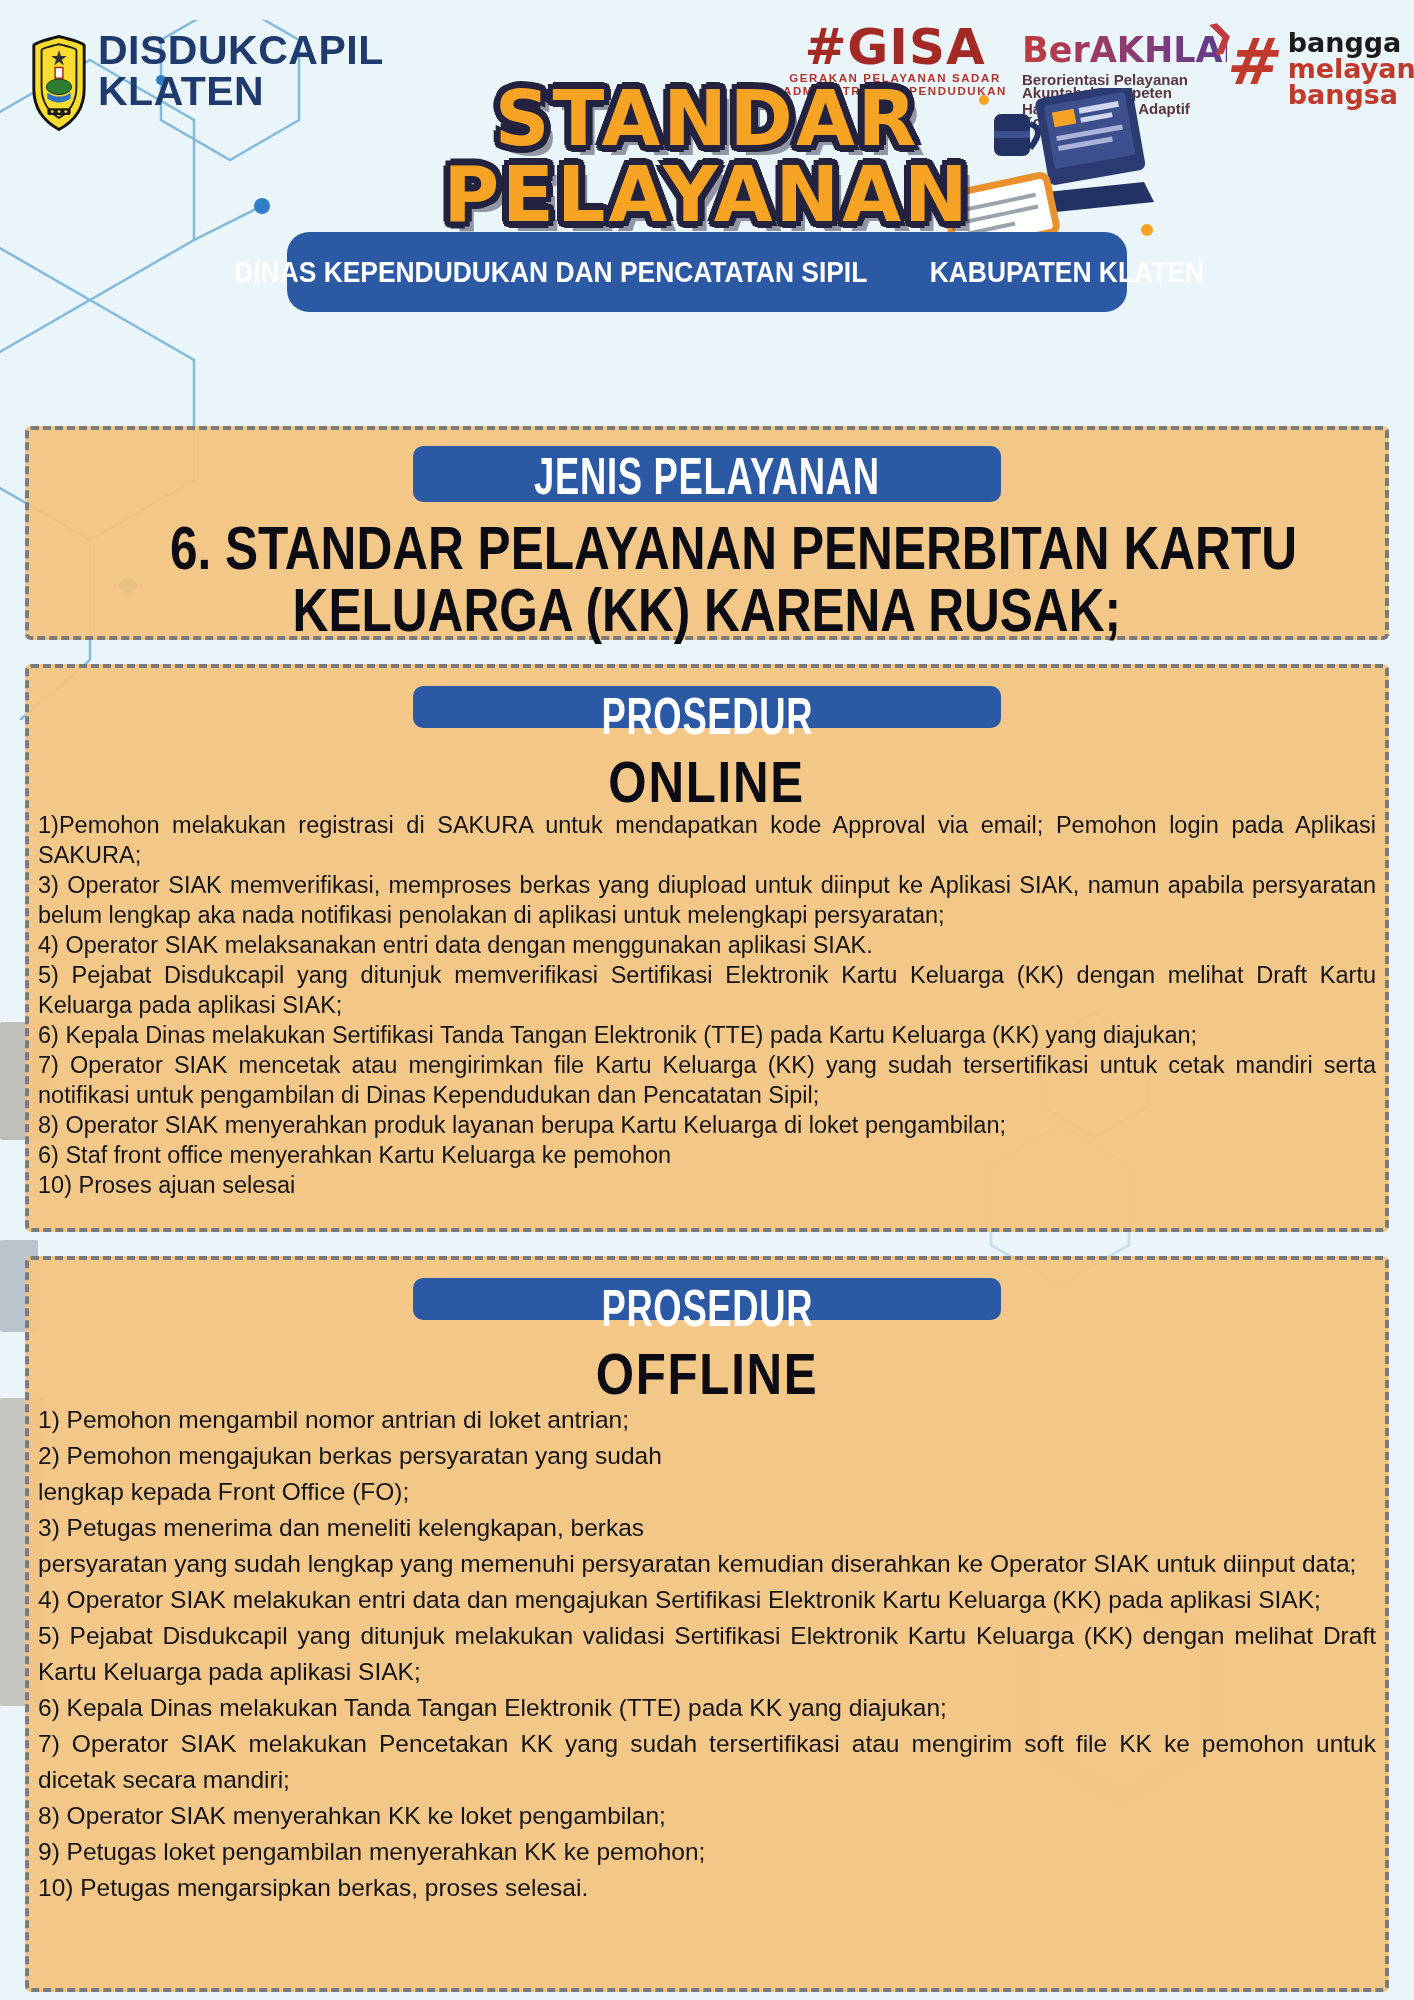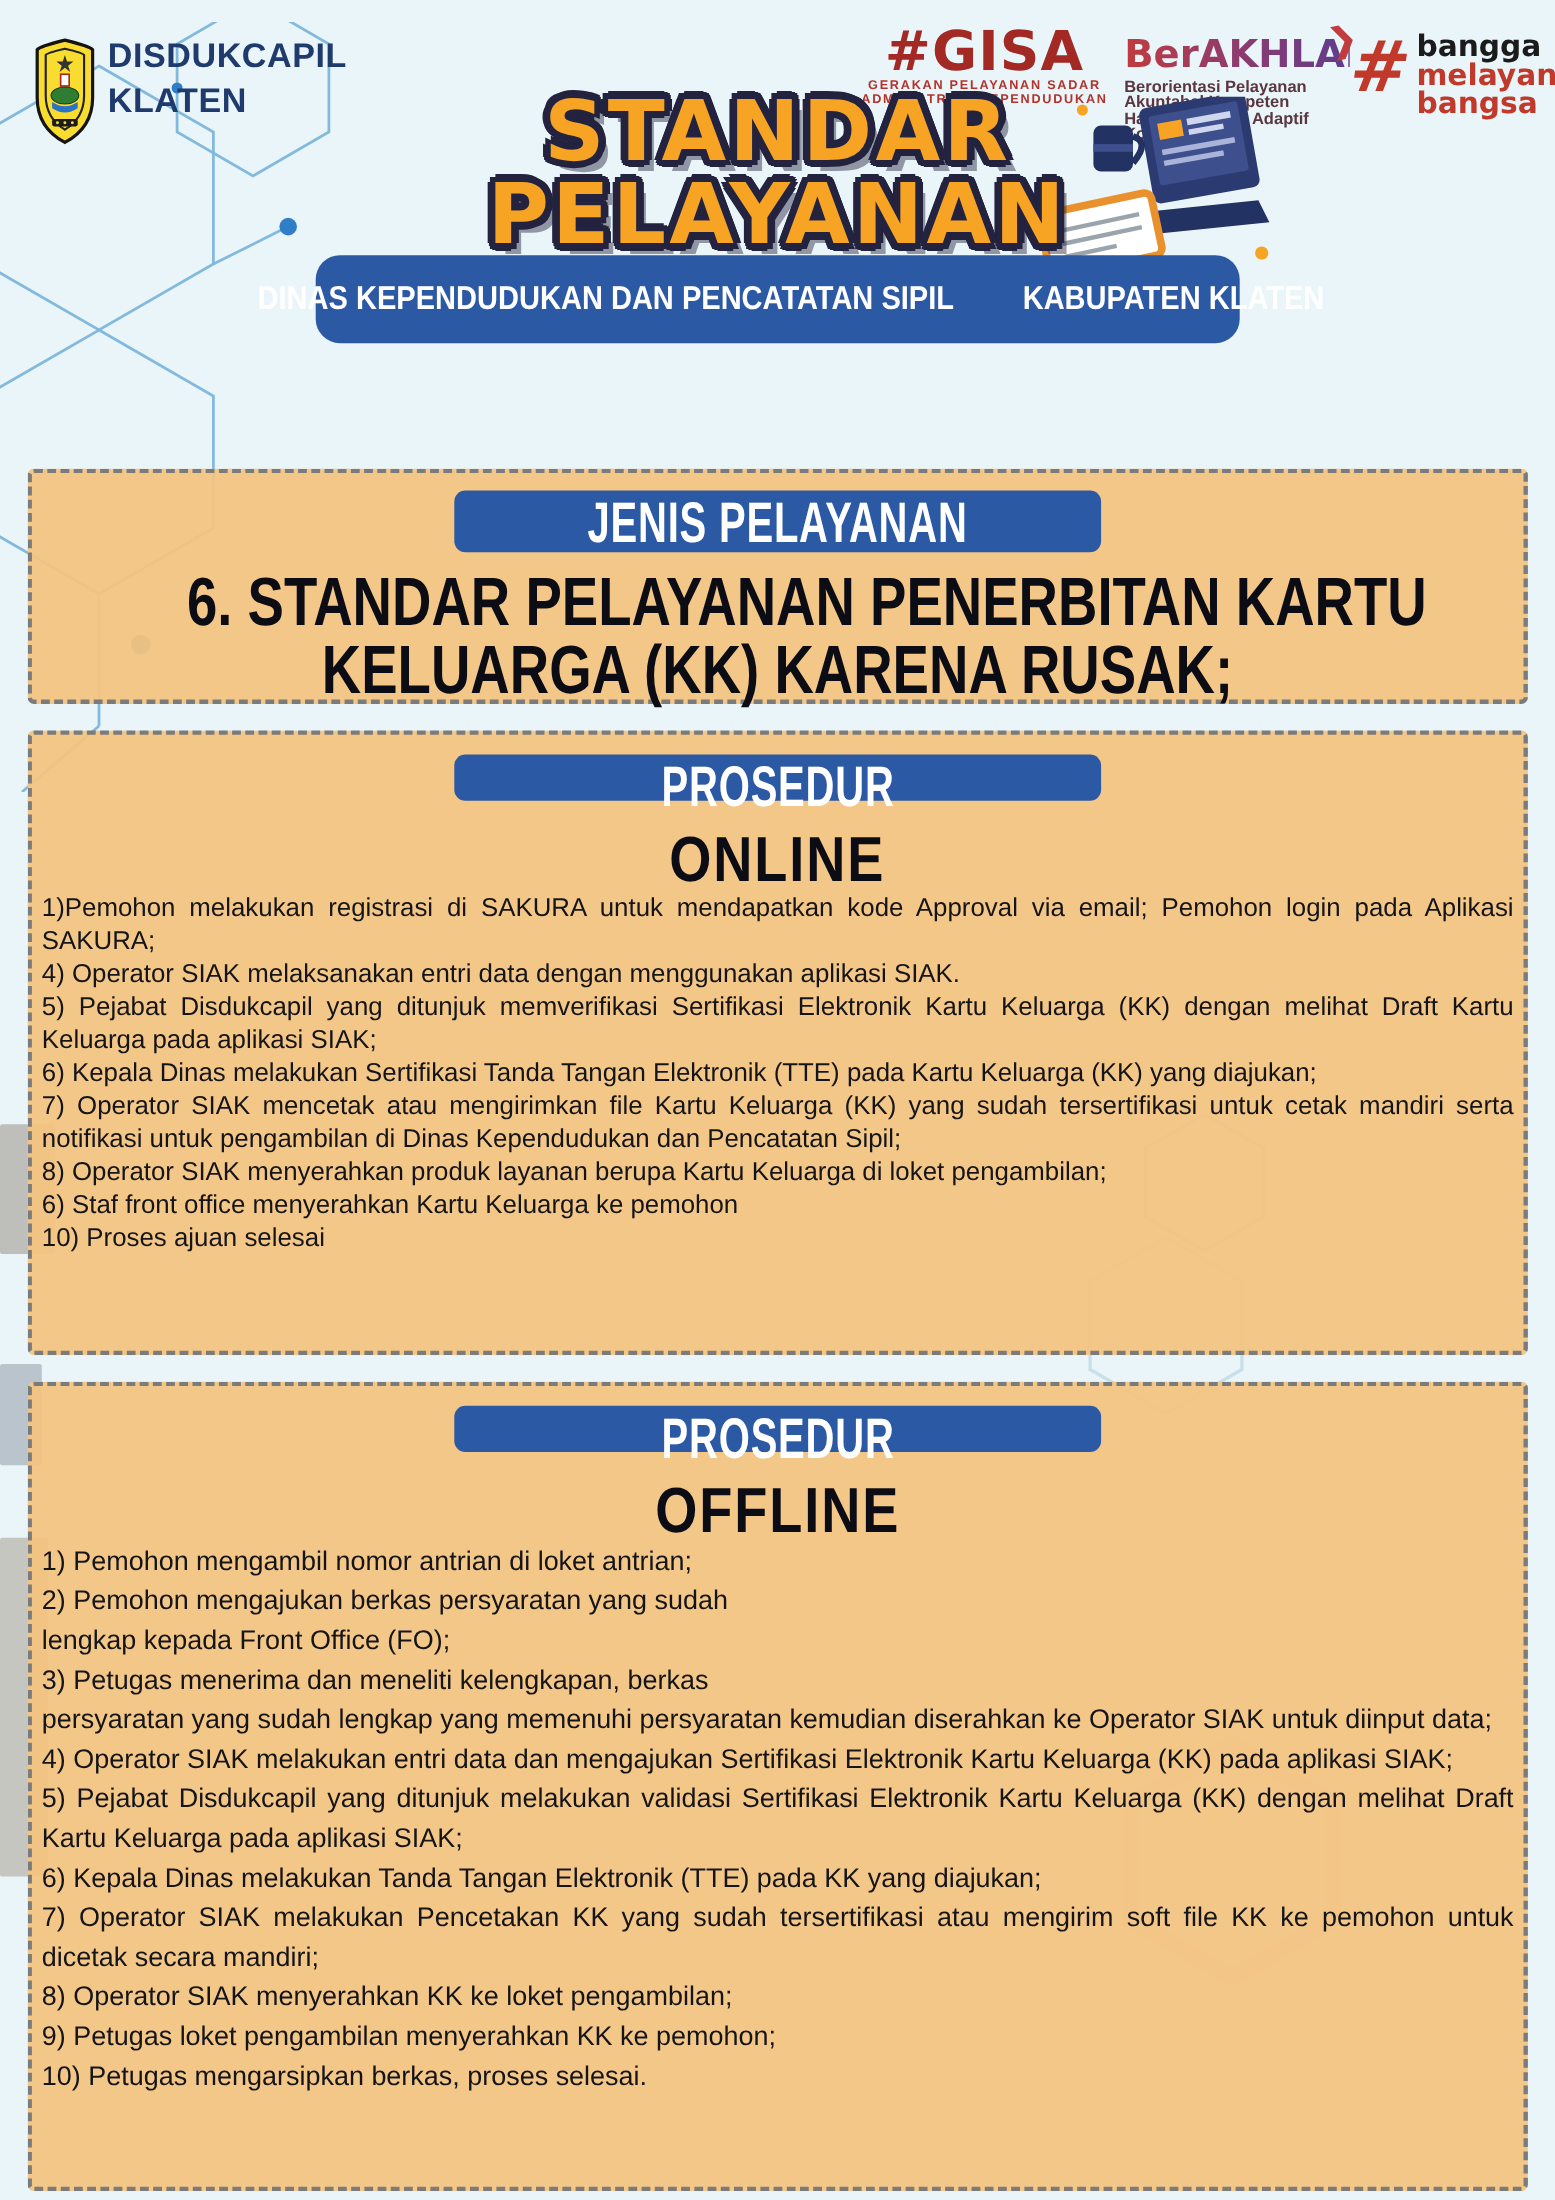--- a/index.html
+++ b/index.html
@@ -3,21 +3,21 @@
 <meta charset="utf-8">
 <style>
   html,body{margin:0;padding:0;}
   .page{position:relative;width:1414px;height:2000px;background:#E9F5F8;overflow:hidden;
         font-family:"Liberation Sans",sans-serif;}
   .abs{position:absolute;}
   .z1{z-index:1;} .z2{z-index:2;}
 
   
   .crest{left:28px;top:34px;width:62px;height:98px;}
-  .agencyname{left:98px;top:30px;color:#1F3B6E;font-weight:bold;font-size:31px;line-height:41px;letter-spacing:.5px;}
+  .agencyname{left:98px;top:30px;color:#1F3B6E;font-weight:bold;font-size:41px;line-height:41px;letter-spacing:.5px;}
   .gisa{left:770px;top:22px;width:250px;text-align:center;color:#A32A24;}
   .gisa-big{font-size:50px;font-weight:bold;letter-spacing:1px;line-height:50px;font-family:"DejaVu Sans",sans-serif;}
   .gisa-sub{font-size:11.5px;font-weight:bold;letter-spacing:1.6px;line-height:13px;color:#B3332C;}
   .berakhlak{left:1022px;top:30px;width:205px;}
   .ber-title{font-size:35px;font-weight:bold;line-height:40px;font-family:"DejaVu Sans",sans-serif;
              background:linear-gradient(90deg,#C13B3F,#8E3B6E,#5F3C8E);-webkit-background-clip:text;background-clip:text;color:transparent;}
   .ber-chev{position:absolute;right:-6px;top:-12px;color:#C13B3F;font-size:30px;font-weight:bold;transform:rotate(-12deg);}
   .ber-sub{font-size:15px;line-height:13px;color:#5A3640;font-weight:bold;margin-top:3px;}
   .bangga{left:1228px;top:30px;width:170px;display:flex;align-items:flex-start;}
   .bangga-hash{color:#C0392B;font-size:64px;font-weight:bold;line-height:64px;transform:skewX(-8deg);font-family:"DejaVu Sans",sans-serif;}
@@ -186,20 +186,21 @@
 
   <div class="panel panel2 z2">
     <div class="pill pill-b">
       <span>PROSEDUR</span>
     </div>
     <div class="mode">
       <span>ONLINE</span>
     </div>
     <div class="body-list list-online">
       <p>1)Pemohon melakukan registrasi di SAKURA untuk mendapatkan kode Approval via email; Pemohon login pada Aplikasi SAKURA;</p>
+      <p>3) Operator SIAK memverifikasi, memproses berkas yang diupload untuk diinput ke Aplikasi SIAK, namun apabila persyaratan belum lengkap aka nada notifikasi penolakan di aplikasi untuk melengkapi persyaratan;</p>
       <p>4) Operator SIAK melaksanakan entri data dengan menggunakan aplikasi SIAK.</p>
       <p>5) Pejabat Disdukcapil yang ditunjuk memverifikasi Sertifikasi Elektronik Kartu Keluarga (KK) dengan melihat Draft Kartu Keluarga pada aplikasi SIAK;</p>
       <p>6) Kepala Dinas melakukan Sertifikasi Tanda Tangan Elektronik (TTE) pada Kartu Keluarga (KK) yang diajukan;</p>
       <p>7) Operator SIAK mencetak atau mengirimkan file Kartu Keluarga (KK) yang sudah tersertifikasi untuk cetak mandiri serta notifikasi untuk pengambilan di Dinas Kependudukan dan Pencatatan Sipil;</p>
       <p>8) Operator SIAK menyerahkan produk layanan berupa Kartu Keluarga di loket pengambilan;</p>
       <p>6) Staf front office menyerahkan Kartu Keluarga ke pemohon</p>
       <p>10) Proses ajuan selesai</p>
     </div>
   </div>
 

